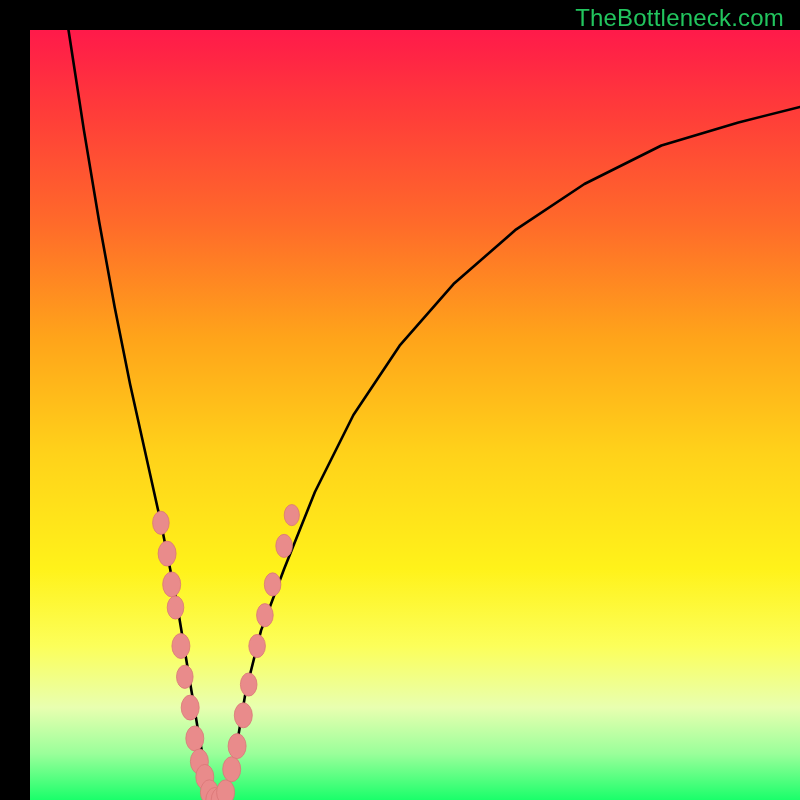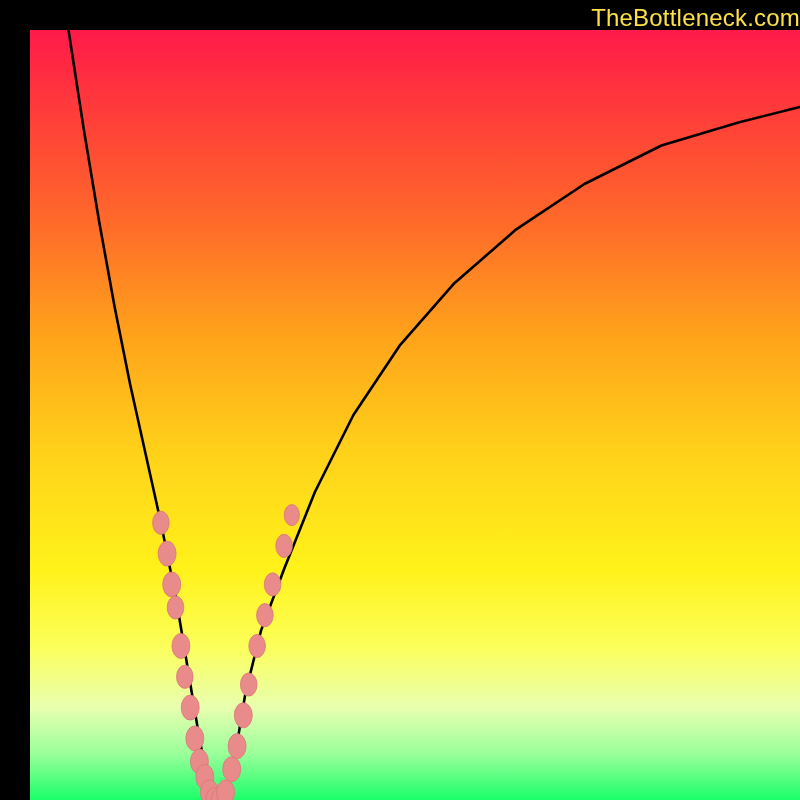--- a/index.html
+++ b/index.html
@@ -31,22 +31,22 @@
       #ffd21a 55%,
       #fff21a 70%,
       #fcff5a 80%,
       #e8ffb0 88%,
       #9aff9a 94%,
       #1aff6a 100%);
   }
   .watermark {
     position: absolute;
     top: 4px;
-    right: 0;
-    color: #fde047;
+    right: 16px;
+    color: #22c55e;
     font-size: 24px;
     font-weight: 500;
     letter-spacing: 0.2px;
     user-select: none;
   }
   svg.overlay {
     position: absolute;
     left: 0;
     top: 0;
   }

